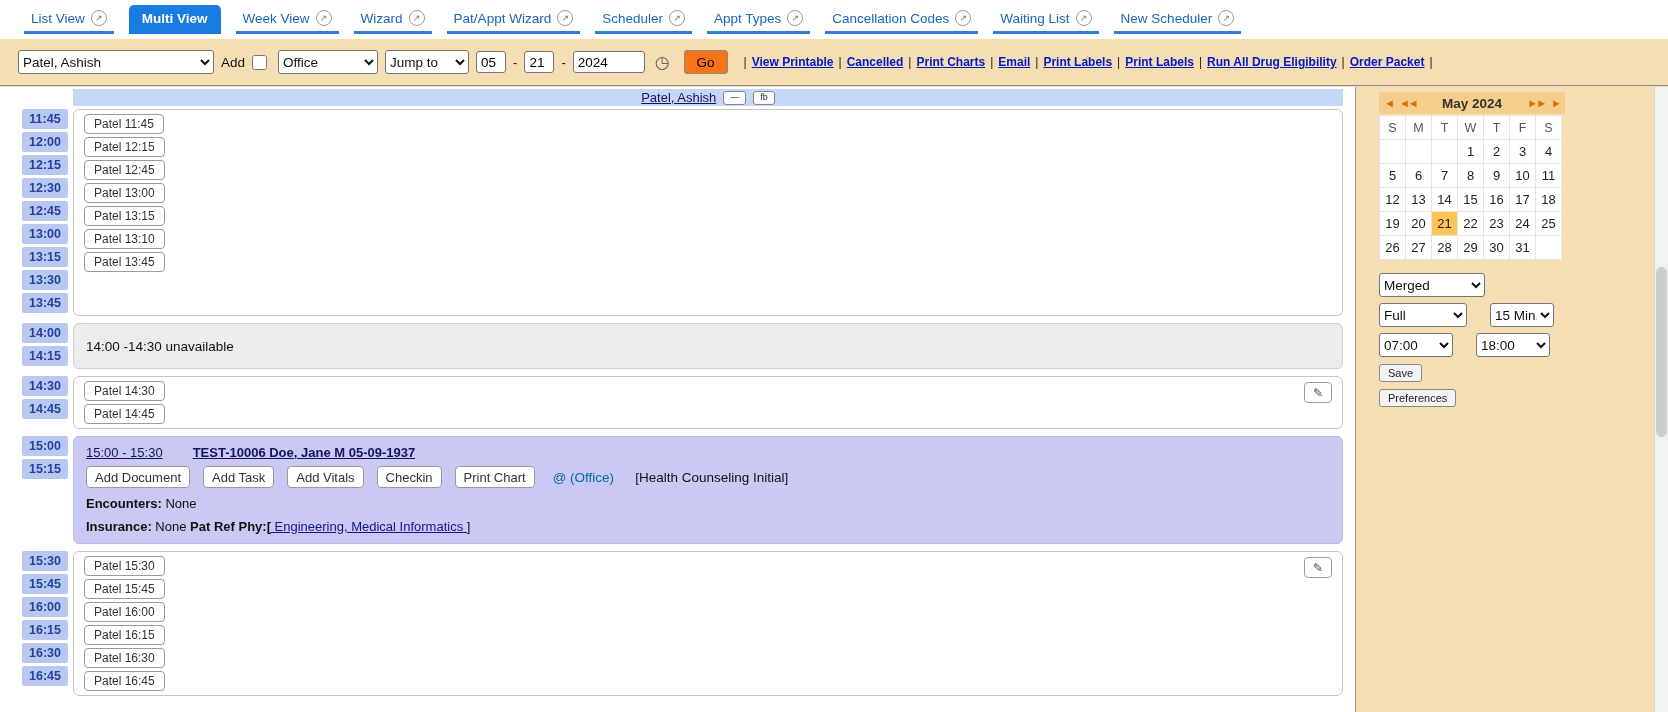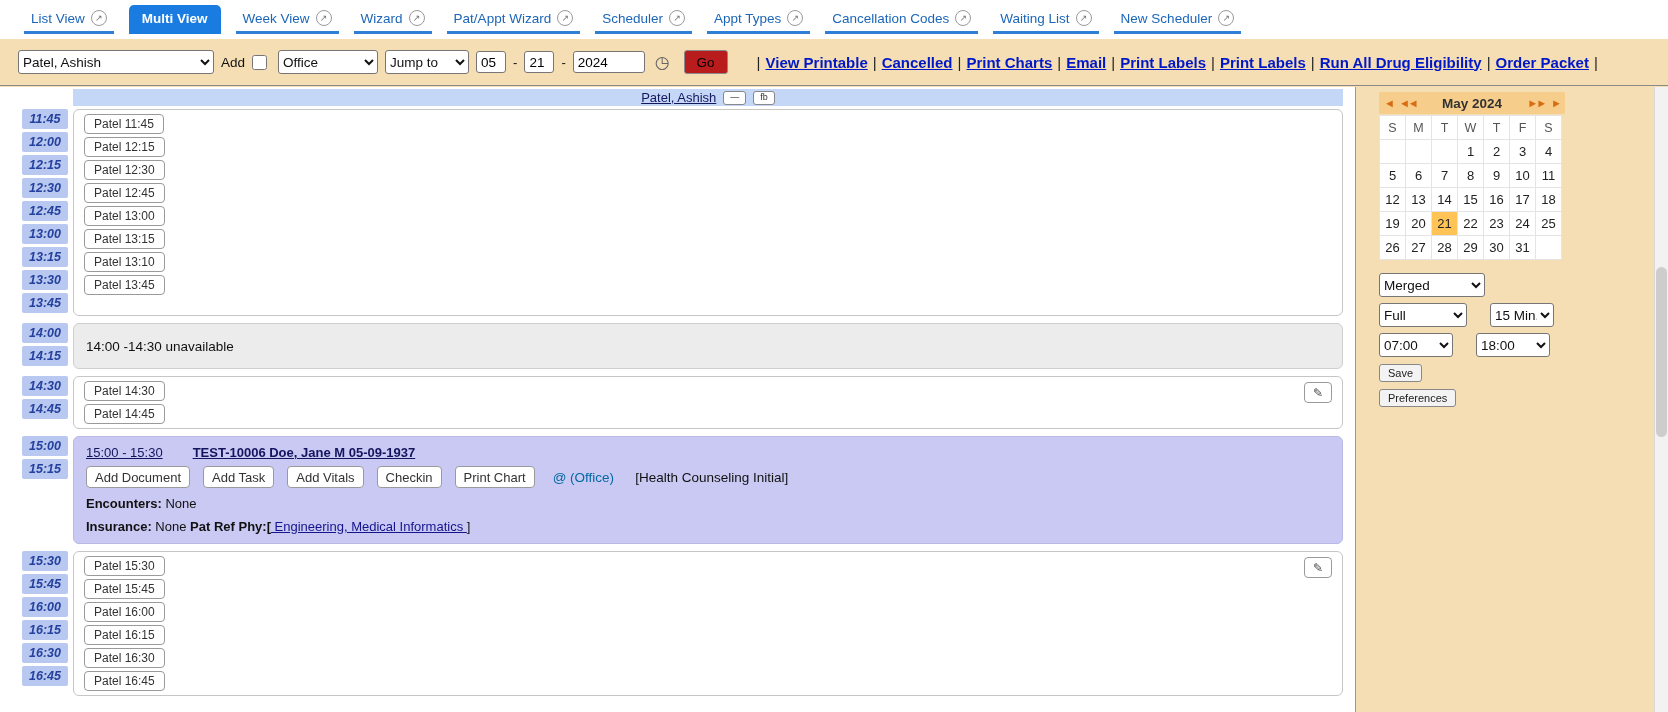--- a/index.html
+++ b/index.html
@@ -24,30 +24,30 @@
     background:#fff;border-radius:3px;color:#111;}
   .provider{width:196px}.facility{width:100px}.jump{width:84px}
   .lbl{font-size:13.5px}
   .chk{width:15px;height:15px;margin:0 4px 0 0;}
   .date-in{height:22px;border:1px solid #767676;border-radius:3px;font-size:13.5px;
     padding:0 4px;font-family:inherit;background:#fff;}
   .w-mo,.w-day{width:30px}.w-yr{width:72px}
   .dash{font-size:13px;}
   .clock-icon{font-size:17px;color:#666;margin:0 3px;cursor:pointer;line-height:1;}
   .go-btn{height:24px;padding:0 12px;font-size:13.5px;border:1px solid #8a8a8a;
-    background:#b91c1c;border-radius:3px;margin-left:4px;cursor:pointer;font-family:inherit;}
-  .tb-links{font-size:15px;margin-left:17px;white-space:nowrap;}
+    background:#f97316;border-radius:3px;margin-left:4px;cursor:pointer;font-family:inherit;}
+  .tb-links{font-size:12px;margin-left:4px;white-space:nowrap;}
   .tb-links .sep{margin:0 5px;color:#222;}
   .tb-link{color:#0018c8;text-decoration:underline;cursor:pointer;font-weight:bold;}
   
   .main{position:absolute;top:87px;left:0;width:1356px;bottom:0;background:#fff;
     border-right:1px solid #999;padding:2px 12px 0 22px;overflow:hidden;}
   .sched-row{display:flex;margin-bottom:7px;}
   .header-row{margin-bottom:3px;}
-  .gutter{width:46px;flex:none;display:flex;flex-direction:column;font-style:italic;}
+  .gutter{width:46px;flex:none;display:flex;flex-direction:column;}
   .gutter-spacer{width:46px;flex:none;}
   .time-cell{height:20px;margin-bottom:3px;background:#b9c8f0;color:#24419e;
     font-size:12.5px;font-weight:bold;display:flex;align-items:center;justify-content:center;border-radius:2px;}
   .provider-strip{flex:1;margin-left:5px;height:17px;background:#c5d7f7;display:flex;
     align-items:center;justify-content:center;gap:7px;}
   .provider-link{color:#17175e;font-size:13px;text-decoration:underline;cursor:pointer;}
   .mini-btn{height:14px;font-size:9px;line-height:1;border:1px solid #888;background:#fff;
     border-radius:3px;padding:0 6px;cursor:pointer;font-family:inherit;color:#333;}
   .block{flex:1;margin-left:5px;border:1px solid #c6c6c6;border-radius:6px;
     background:#fff;position:relative;}
@@ -180,21 +180,20 @@
         <div class="time-cell">12:30</div>
         <div class="time-cell">12:45</div>
         <div class="time-cell">13:00</div>
         <div class="time-cell">13:15</div>
         <div class="time-cell">13:30</div>
         <div class="time-cell">13:45</div>
       </div>
       <div class="block slots-block">
         <div class="slot-row"><button class="slot-btn">Patel 11:45</button></div>
         <div class="slot-row"><button class="slot-btn">Patel 12:15</button></div>
-        <div class="slot-row"><button class="slot-btn">Patel 12:30</button></div>
         <div class="slot-row"><button class="slot-btn">Patel 12:45</button></div>
         <div class="slot-row"><button class="slot-btn">Patel 13:00</button></div>
         <div class="slot-row"><button class="slot-btn">Patel 13:15</button></div>
         <div class="slot-row"><button class="slot-btn">Patel 13:10</button></div>
         <div class="slot-row"><button class="slot-btn">Patel 13:45</button></div>
       </div>
     </div>
     <div class="sched-row">
       <div class="gutter">
         <div class="time-cell">14:00</div>

